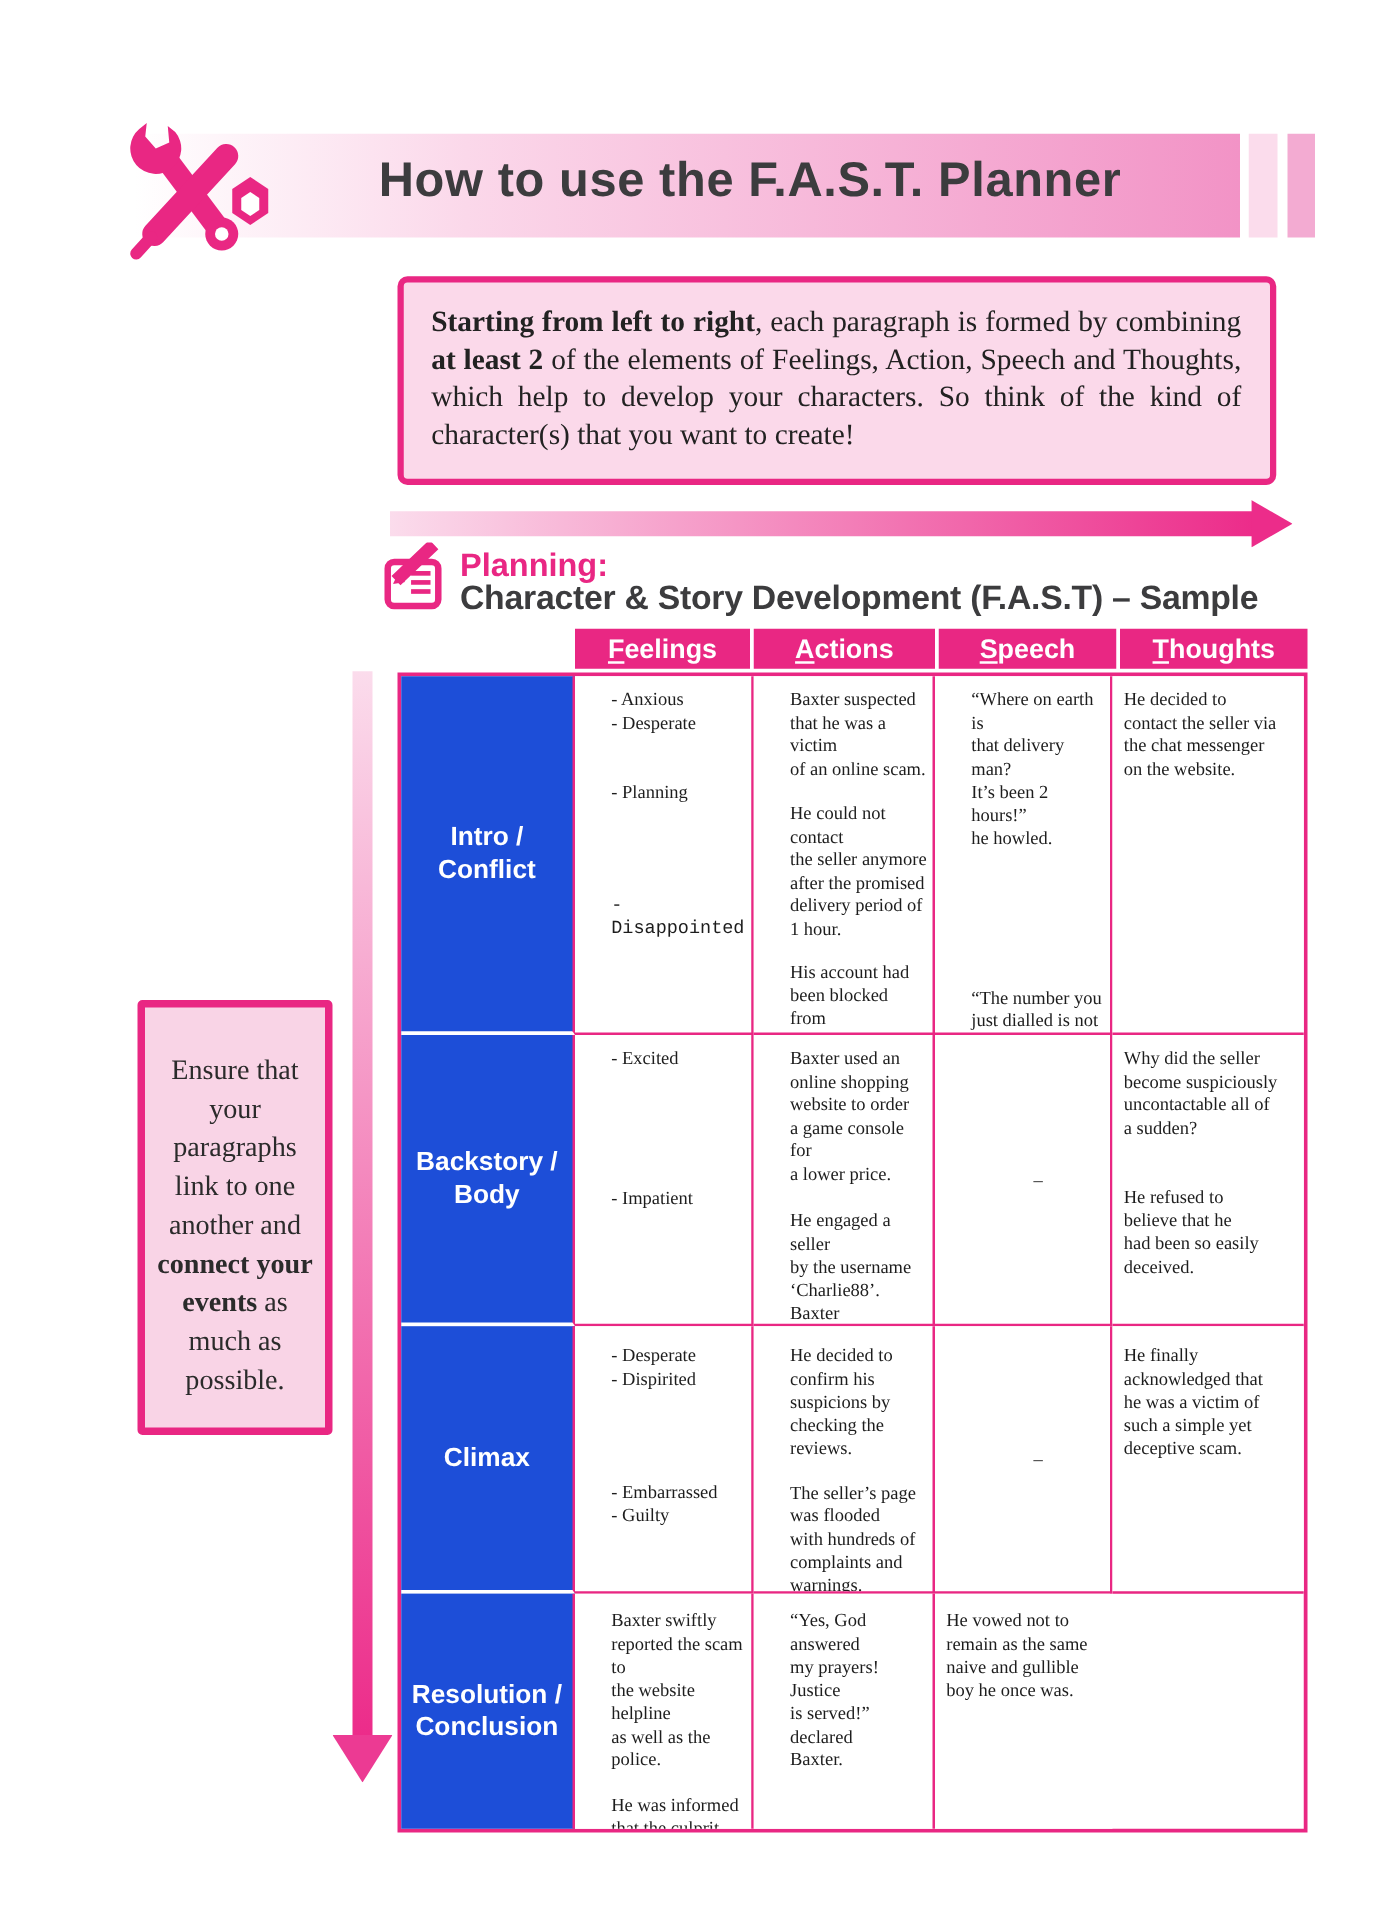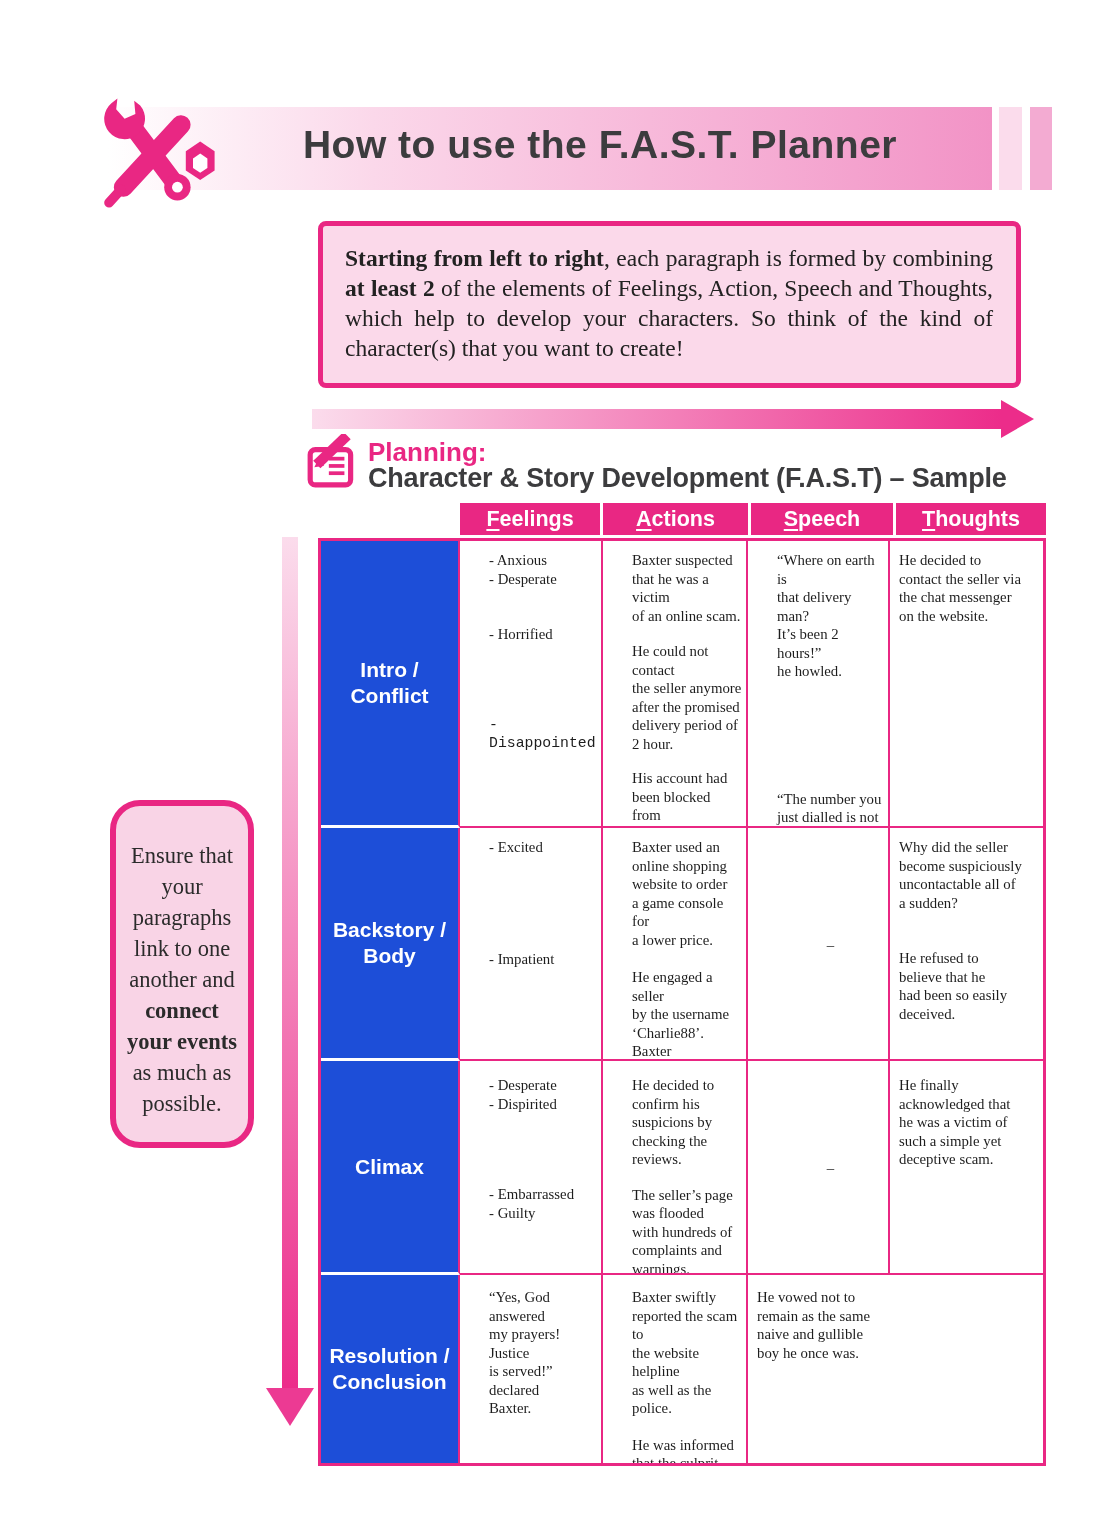--- a/index.html
+++ b/index.html
@@ -22,21 +22,21 @@
   .h-arrow-head{left:1001px;top:400px;width:33px;height:38px;background:#ec2c8a;clip-path:polygon(0 0,0 100%,100% 50%);}
   .v-arrow-shaft{left:282px;top:537px;width:16px;height:851px;background:linear-gradient(180deg,#fbdcec,#ec2c8a);}
   .v-arrow-head{left:266px;top:1388px;width:48px;height:38px;background:#ec3a93;clip-path:polygon(0 0,100% 0,50% 100%);}
 
   
   .plan-icon{left:306px;top:434px;}
   .plan-label{left:368px;top:437px;font-family:"Liberation Sans",sans-serif;font-weight:bold;font-size:26px;color:#e92783;}
   .plan-subtitle{left:368px;top:463px;font-family:"Liberation Sans",sans-serif;font-weight:bold;font-size:27px;color:#3c3c3e;letter-spacing:-.2px;white-space:nowrap;}
 
   
-  .side-note{left:110px;top:800px;width:144px;height:348px;box-sizing:border-box;background:#f9d4e6;border:6px solid #e92783;border-radius:30px;padding:34px 8px 0 8px;text-align:center;font-size:22.5px;line-height:31px;color:#2b2b2b;}
+  .side-note{left:110px;top:800px;width:156px;height:348px;box-sizing:border-box;background:#f9d4e6;border:6px solid #e92783;border-radius:4px;padding:34px 8px 0 8px;text-align:center;font-size:22.5px;line-height:31px;color:#2b2b2b;}
 
   
   .thead{left:460px;top:503px;display:flex;gap:3px;}
   .hcell{height:32px;background:#e92783;color:#fff;font-family:"Liberation Sans",sans-serif;font-weight:bold;font-size:21.5px;display:flex;align-items:center;justify-content:center;box-sizing:border-box;}
   .hcell u{text-decoration:underline;text-underline-offset:3px;}
   .tbody{left:318px;top:538px;width:728px;box-sizing:border-box;border:3px solid #e92783;background:#fff;}
   .trow{display:grid;grid-template-columns:139px 143px 145px 142px 153px;}
   .tlabel{background:#1d4ed8;color:#fff;font-family:"Liberation Sans",sans-serif;font-weight:bold;font-size:21px;line-height:26px;display:flex;align-items:center;justify-content:center;text-align:center;box-sizing:border-box;border-right:2.5px solid #e92783;padding:0 6px;}
   .trow:not(:last-child) .tlabel{border-bottom:3px solid #fff;}
   .tcell{background:#fff;box-sizing:border-box;padding:10px 4px 2px 9px;font-size:14.8px;line-height:18.5px;color:#1d1d1d;overflow:hidden;}
@@ -102,32 +102,32 @@
     <div class="hcell" style="width: 145px;"><u>A</u>ctions</div>
     <div class="hcell" style="width: 142px;"><u>S</u>peech</div>
     <div class="hcell" style="width: 150px;"><u>T</u>houghts</div>
   </div>
 <div class="abs tbody">
     <div class="trow" style="height: 287px;">
       <div class="tlabel">Intro / Conflict</div>
       <div class="tcell">
         <p>- Anxious
 - Desperate</p>
-        <p style="margin-top: 37px;">- Horrified</p>
+        <p style="margin-top: 37px;">- Planning</p>
         <p style="margin-top: 72px; font-family: Liberation Mono, monospace;">- Disappointed</p>
       </div>
       <div class="tcell">
         <p>Baxter suspected
 that he was a victim
 of an online scam.</p>
         <p style="margin-top: 17px;">He could not contact
 the seller anymore
 after the promised
 delivery period of
-2 hour.</p>
+1 hour.</p>
         <p style="margin-top: 16px;">His account had
 been blocked from
 contacting the seller
 and his deposit was
 gone.</p>
       </div>
       <div class="tcell">
         <p>“Where on earth is
 that delivery man?
 It’s been 2 hours!”
@@ -204,34 +204,34 @@
         <p style="margin-top: 5px;">He finally
 acknowledged that
 he was a victim of
 such a simple yet
 deceptive scam.</p>
       </div>
     </div>
     <div class="trow" style="height: 188px;">
       <div class="tlabel">Resolution / Conclusion</div>
       <div class="tcell">
-        <p style="margin-top: 3px;">“Yes, God answered
-my prayers! Justice
-is served!” declared
-Baxter.</p>
-      </div>
-      <div class="tcell">
         <p style="margin-top: 3px;">Baxter swiftly
 reported the scam to
 the website helpline
 as well as the police.</p>
         <p style="margin-top: 18px;">He was informed
 that the culprit had
 been apprehended.</p>
       </div>
       <div class="tcell">
+        <p style="margin-top: 3px;">“Yes, God answered
+my prayers! Justice
+is served!” declared
+Baxter.</p>
+      </div>
+      <div class="tcell">
         <p style="margin-top: 3px;">He vowed not to
 remain as the same
 naive and gullible
 boy he once was.</p>
       </div>
     </div>
   </div>
 
 </body></html>

